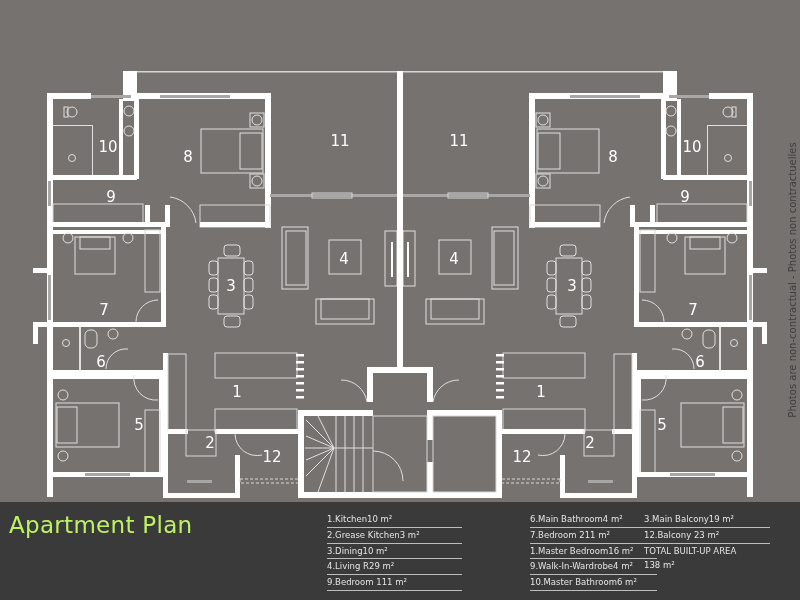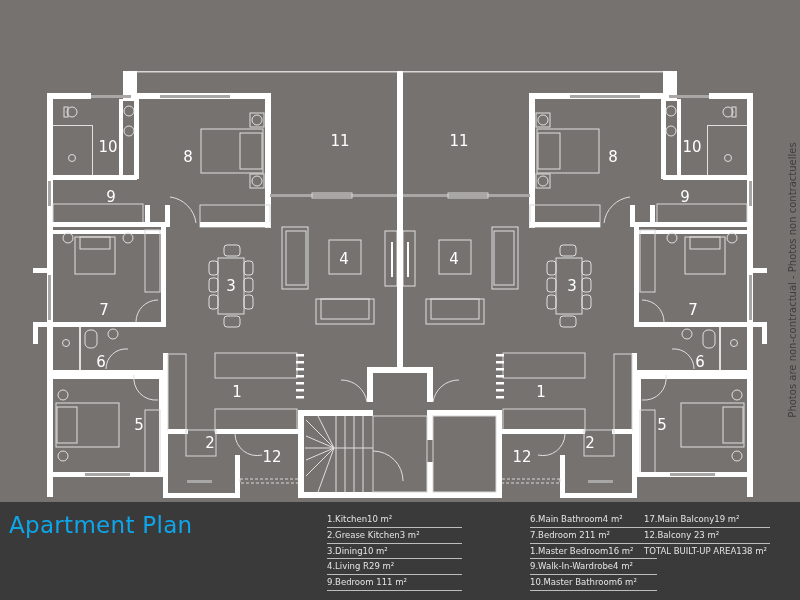--- a/index.html
+++ b/index.html
@@ -1,23 +1,23 @@
 <!DOCTYPE html>
 <html><head>
 <meta charset="utf-8">
 <style>
   html, body { margin:0; padding:0; }
   body { width:800px; height:600px; background:#75726f; position:relative; overflow:hidden; font-family:"DejaVu Sans", sans-serif; }
   #plan { position:absolute; left:0; top:0; width:800px; height:502px; }
   .room-label { font-family:"DejaVu Sans", sans-serif; font-size:15px; fill:#ffffff; text-anchor:middle; dominant-baseline:middle; }
   #legend-panel { position:absolute; left:0; top:502px; width:800px; height:98px; background:#3a3a3a; }
-  #plan-title { position:absolute; left:9px; top:10px; color:#0ea5e9; font-family:"DejaVu Sans", sans-serif; font-size:23px; letter-spacing:0.3px; }
+  #plan-title { position:absolute; left:9px; top:10px; color:#bef264; font-family:"DejaVu Sans", sans-serif; font-size:23px; letter-spacing:0.3px; }
   .col { position:absolute; top:10px; }
   .row { display:flex; font-family:"DejaVu Sans", sans-serif; font-size:8.5px; color:#e4e4e4; height:15.8px; line-height:14px; border-bottom:1px solid #bdbdbd; box-sizing:border-box; }
-  .row.noline { border-bottom:none; }
+  .row.noline { border-bottom:none;flex-direction:column; }
   .row.total { font-size:8.5px; }
   .disclaimer { position:absolute; left:792px; top:280px; transform:translate(-50%,-50%) rotate(-90deg); white-space:nowrap; font-family:"DejaVu Sans", sans-serif; font-size:10px; color:#3e3e3e; }
 </style>
 </head>
 <body>
 
 <svg id="plan" viewBox="0 0 800 502" xmlns="http://www.w3.org/2000/svg">
   <defs>
     <g id="half">
 
@@ -245,21 +245,21 @@
         <span>4 m²</span>
       </div>
     <div class="row">
         <span>10.Master Bathroom</span>
         <span>6 m²</span>
       </div>
   </div>
 
   <div class="col" style="left:644px; width:126px;">
     <div class="row">
-        <span>17.Main Balcony</span>
+        <span>3.Main Balcony</span>
         <span>19 m²</span>
       </div>
     <div class="row">
         <span>12.Balcony 2</span>
         <span>3 m²</span>
       </div>
     <div class="row total noline">
         <span>TOTAL BUILT-UP AREA</span>
         <span>138 m²</span>
       </div>

